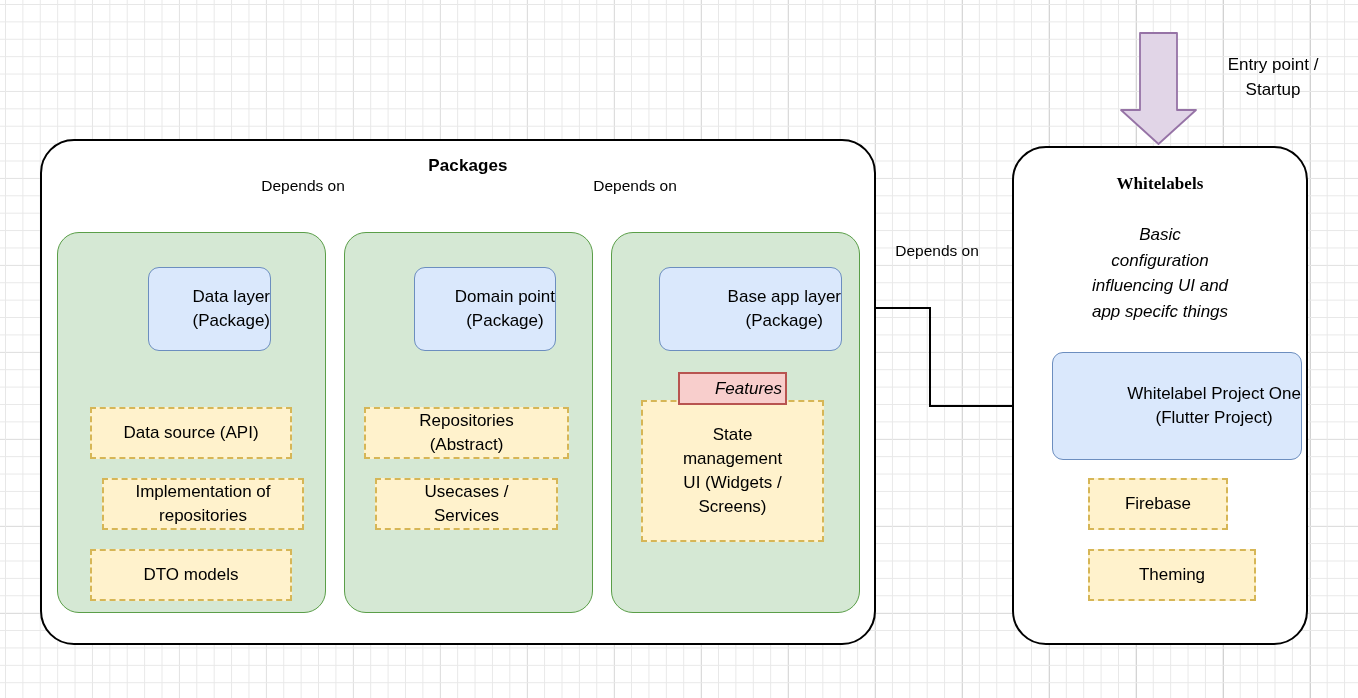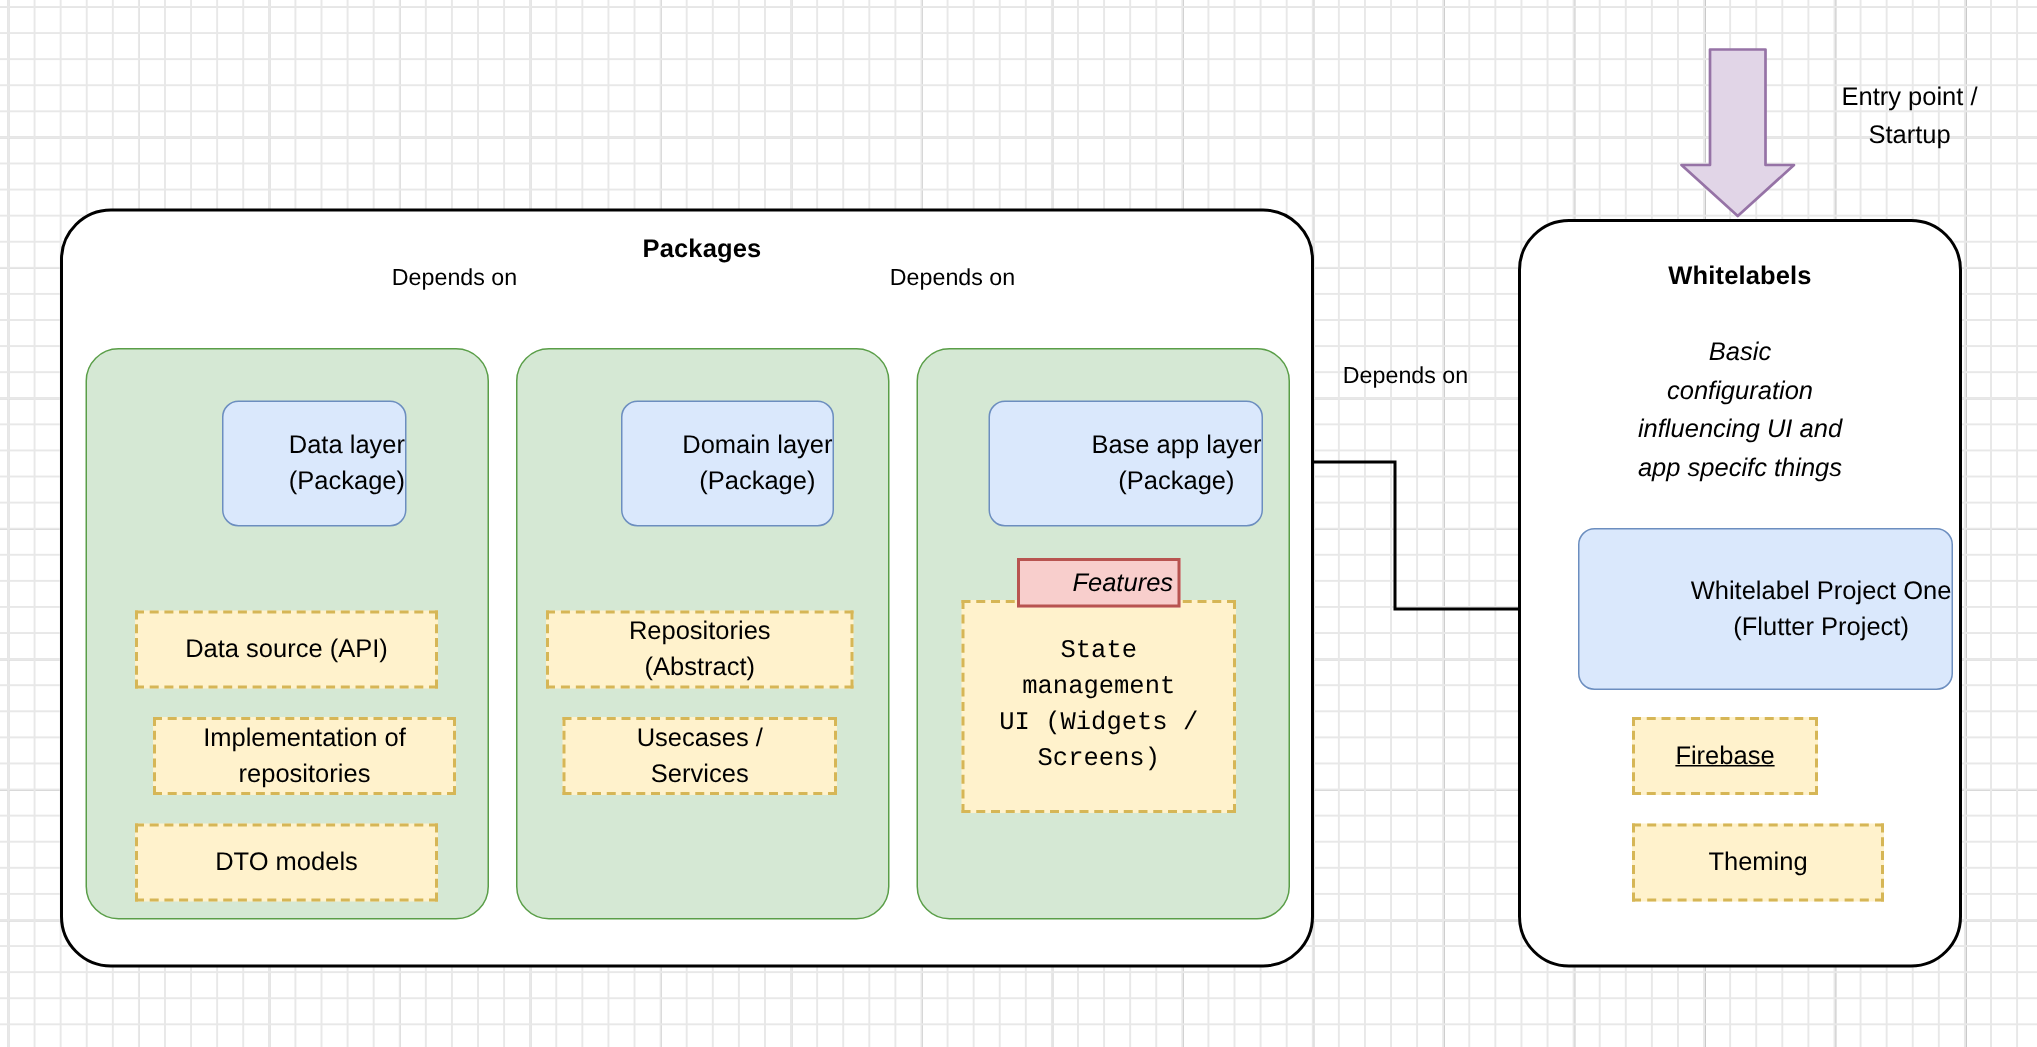--- a/index.html
+++ b/index.html
@@ -161,21 +161,21 @@
 repositories</span>
   </div>
 
   <div class="abs yellow-box" style="left:90px; top:549px; width:202px; height:52px;">
     <span style="white-space:pre-line;">DTO models</span>
   </div>
 
   <div class="abs green-col" style="left:344px; top:232px; width:249px; height:381px;"></div>
 
   <div class="abs blue-box" style="left:396px; top:267px; width:142px; height:84px;">
-    <span style="white-space:pre-line;">Domain layer
+    <span style="white-space:pre-line;">Domain point
 (Package)</span>
   </div>
 
   <div class="abs yellow-box" style="left:364px; top:407px; width:205px; height:52px;">
     <span style="white-space:pre-line;">Repositories
 (Abstract)</span>
   </div>
 
   <div class="abs yellow-box" style="left:375px; top:478px; width:183px; height:52px;">
     <span style="white-space:pre-line;">Usecases /
@@ -187,43 +187,43 @@
 
   <div class="abs blue-box" style="left:641px; top:267px; width:183px; height:84px;">
     <span style="white-space:pre-line;">Base app layer
 (Package)</span>
   </div>
 
   <div class="abs pink-badge" style="left:678px; top:372px; width:109px; height:33px;">
     <span>Features</span>
   </div>
 
-  <div class="abs yellow-box" style="left:641px; top:400px; width:183px; height:142px;font-family:Liberation Mono, monospace;">
+  <div class="abs yellow-box" style="left:641px; top:400px; width:183px; height:142px;">
     <span style="white-space:pre-line;">State
 management
 UI (Widgets /
 Screens)</span>
   </div>
 
 
   <div class="abs outer-panel" style="left:1012px; top:146px; width:296px; height:499px;"></div>
 
-  <div class="abs panel-title" style="left:1012px; top:174px; width:296px;">Whitelabels</div>
+  <div class="abs panel-title" style="left:1012px; top:174px; width:296px;font-family:Liberation Serif, serif;">Whitelabels</div>
 
   <div class="abs panel-subtitle" style="left:1030px; top:222px; width:260px; white-space:pre-line;">Basic
 configuration
 influencing UI and
 app specifc things</div>
 
   <div class="abs blue-box" style="left:1034px; top:352px; width:250px; height:108px;">
     <span style="white-space:pre-line;">Whitelabel Project One
 (Flutter Project)</span>
   </div>
 
-  <div class="abs yellow-box" style="left:1088px; top:478px; width:124px; height:52px;text-decoration:underline;">
+  <div class="abs yellow-box" style="left:1088px; top:478px; width:140px; height:52px;">
     <span style="white-space:pre-line;">Firebase</span>
   </div>
 
   <div class="abs yellow-box" style="left:1088px; top:549px; width:168px; height:52px;">
     <span style="white-space:pre-line;">Theming</span>
   </div>
 
   <div class="abs corner-label" style="left:1190px; top:52px; width:166px; white-space:pre-line;">Entry point  /
 Startup</div>
 

